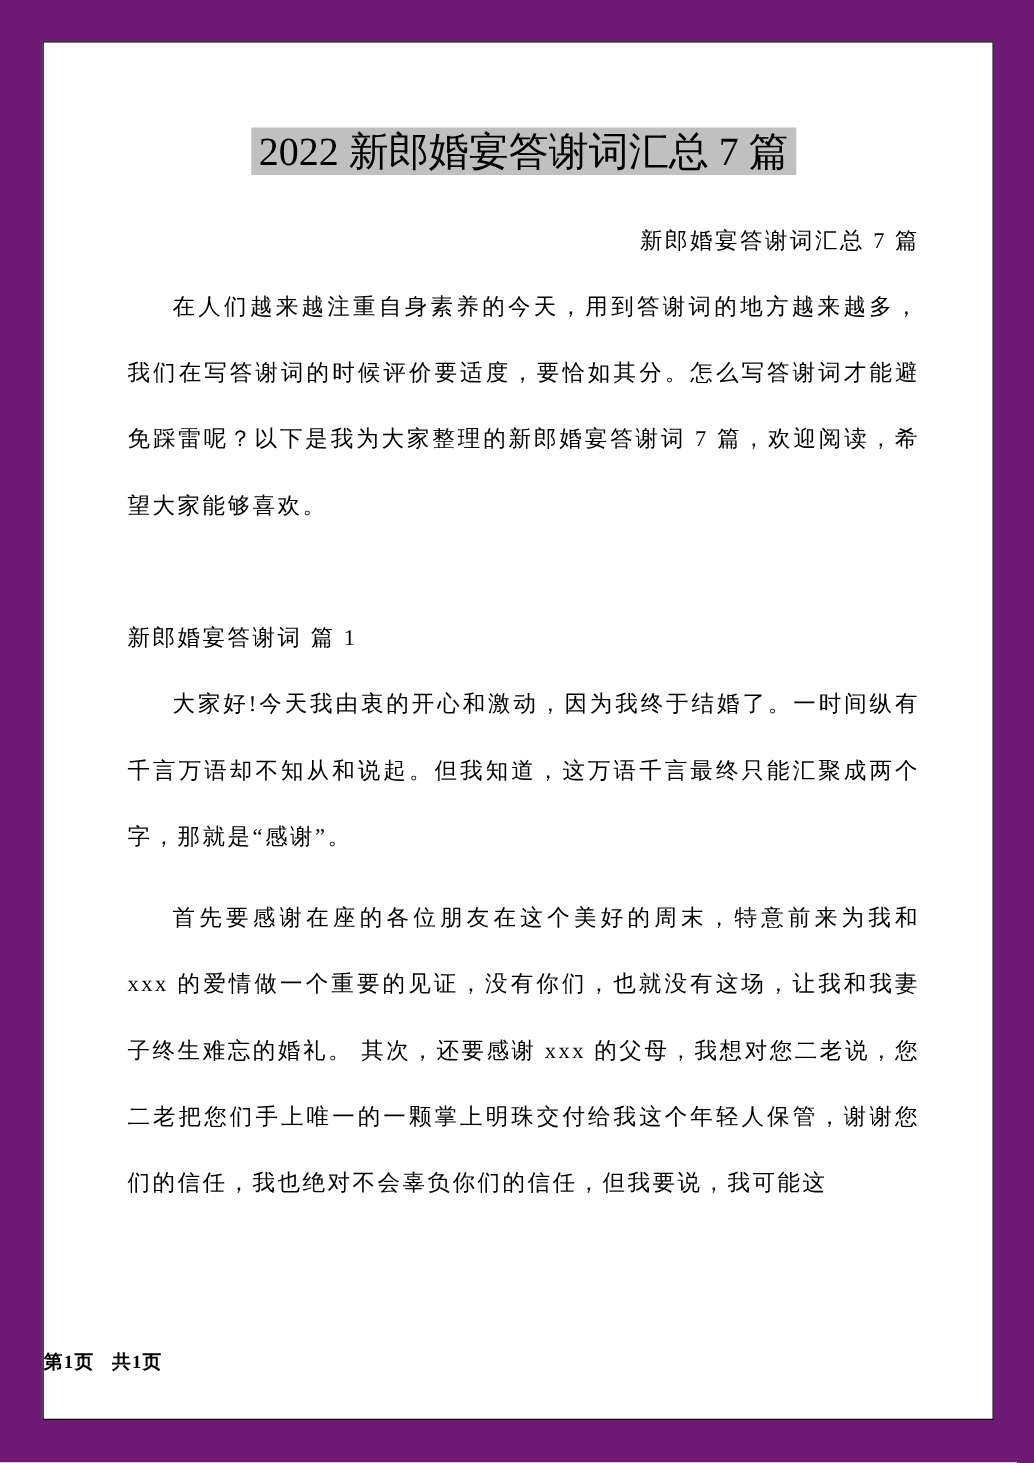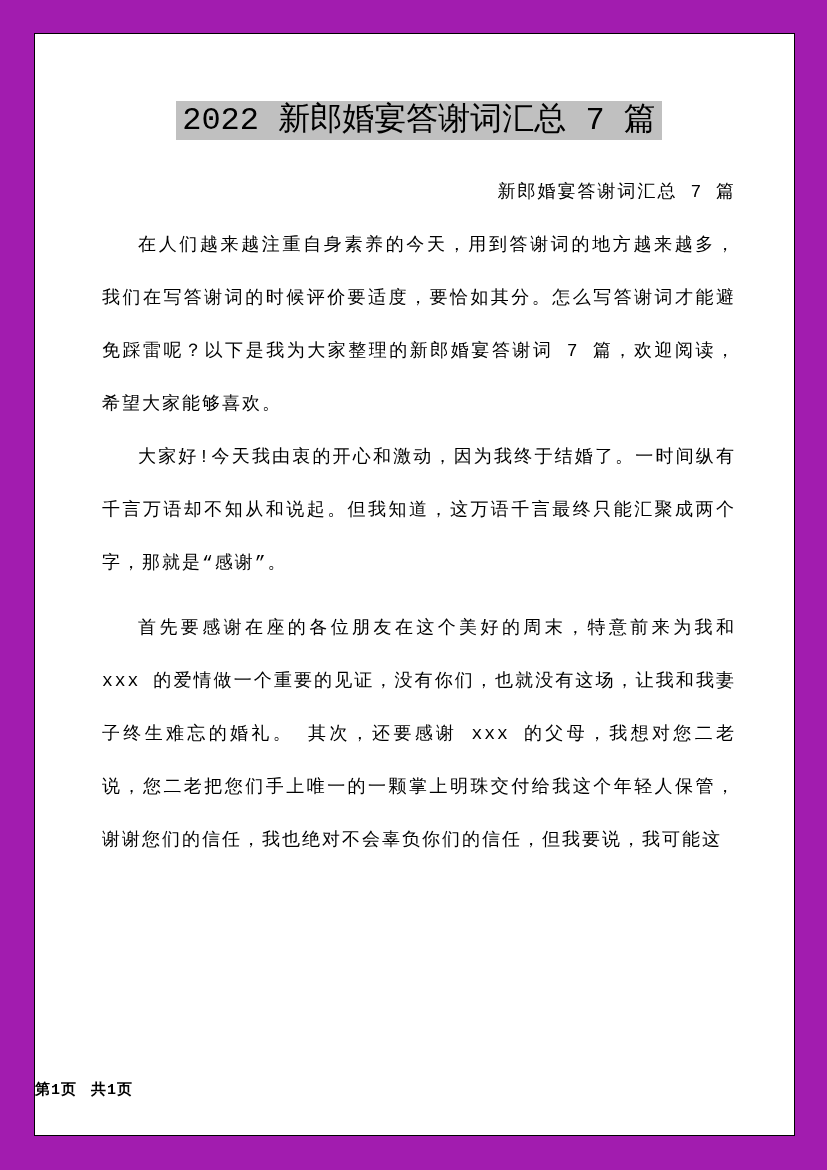--- a/index.html
+++ b/index.html
@@ -4,23 +4,23 @@
 <style>
   html, body {
     margin: 0;
     padding: 0;
     background: #ffffff;
   }
   .canvas {
     position: relative;
     width: 827px;
     height: 1170px;
-    background: #a21caf;
+    background: #701a75;
     overflow: hidden;
-    font-family: Liberation Mono, monospace;
+    font-family: Liberation Serif, serif;
     color: #000000;
   }
   .page {
     position: relative;
     box-sizing: border-box;
     width: 761px;
     height: 1103px;
     margin: 33px auto 0 34px;
     border: 1px solid #000000;
     background: #ffffff;
@@ -89,20 +89,21 @@
 <div class="canvas">
   <div class="page">
     <div class="content">
 
       <h1 class="title"><span class="highlight">2022 新郎婚宴答谢词汇总 7 篇</span></h1>
 
       <p class="subheading">新郎婚宴答谢词汇总 7 篇</p>
 
       <p class="para indent">在人们越来越注重自身素养的今天，用到答谢词的地方越来越多，我们在写答谢词的时候评价要适度，要恰如其分。怎么写答谢词才能避免踩雷呢？以下是我为大家整理的新郎婚宴答谢词 7 篇，欢迎阅读，希望大家能够喜欢。</p>
 
+      <p class="section-heading">新郎婚宴答谢词 篇 1</p>
 
 
       <p class="para indent">大家好!今天我由衷的开心和激动，因为我终于结婚了。一时间纵有千言万语却不知从和说起。但我知道，这万语千言最终只能汇聚成两个字，那就是“感谢”。</p>
 
       <p class="para indent spaced">首先要感谢在座的各位朋友在这个美好的周末，特意前来为我和 xxx 的爱情做一个重要的见证，没有你们，也就没有这场，让我和我妻子终生难忘的婚礼。 其次，还要感谢 xxx 的父母，我想对您二老说，您二老把您们手上唯一的一颗掌上明珠交付给我这个年轻人保管，谢谢您们的信任，我也绝对不会辜负你们的信任，但我要说，我可能这</p>
 
     </div>
 
     <div class="footer">
       <span>第1页</span><span class="gap"></span><span>共1页</span>

